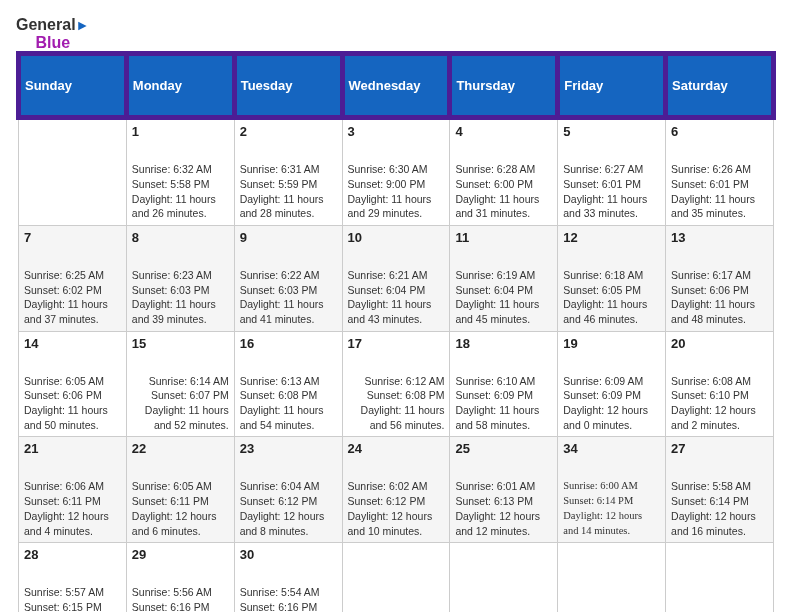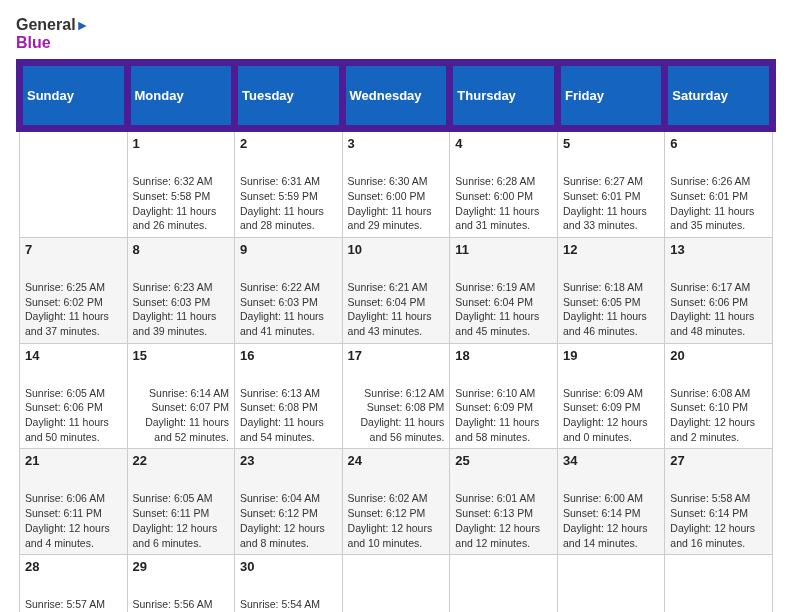--- a/index.html
+++ b/index.html
@@ -7,21 +7,21 @@
       font-family: Arial, sans-serif;
       background: #fff;
       width: 792px;
       min-height: 612px;
       padding: 16px;
     }
     .header {
       display: flex;
       align-items: flex-start;
       justify-content: space-between;
-      margin-bottom: 8px;
+      text-align: center;
     }
     .logo {
       display: flex;
       align-items: center;
       gap: 4px;
     }
     .title-section {
       text-align: right;
     }
     .month-year {
@@ -39,21 +39,21 @@
       border-collapse: collapse;
       font-size: 11px;
     }
     .calendar th {
       background: #1565c0;
       color: #fff;
       padding: 22px 4px;
       text-align: left;
       font-size: 13px;
       font-weight: bold;
-      border: 7px solid #4c1d95;
+      border: 5px solid #4c1d95;
     }
     .calendar td {
       vertical-align: top;
       border: 1px solid #ccc;
       padding: 4px 5px;
       width: 108px;
       min-height: 80px;
     }
     .calendar tr:nth-child(odd) td {
       background: #fff;
@@ -119,21 +119,21 @@
         <td>
           <span class="day-num">2</span>
           <div class="day-info" style="white-space: pre-line;">Sunrise: 6:31 AM
 Sunset: 5:59 PM
 Daylight: 11 hours
 and 28 minutes.</div>
         </td>
         <td>
           <span class="day-num">3</span>
           <div class="day-info" style="white-space: pre-line;">Sunrise: 6:30 AM
-Sunset: 6:00 PM
+Sunset: 9:00 PM
 Daylight: 11 hours
 and 29 minutes.</div>
         </td>
         <td>
           <span class="day-num">4</span>
           <div class="day-info" style="white-space: pre-line;">Sunrise: 6:28 AM
 Sunset: 6:00 PM
 Daylight: 11 hours
 and 31 minutes.</div>
         </td>
@@ -285,21 +285,21 @@
         </td>
         <td>
           <span class="day-num">25</span>
           <div class="day-info" style="white-space: pre-line;">Sunrise: 6:01 AM
 Sunset: 6:13 PM
 Daylight: 12 hours
 and 12 minutes.</div>
         </td>
         <td>
           <span class="day-num">34</span>
-          <div class="day-info" style="white-space: pre-line;">Sunrise: 6:00 AM
+          <div class="day-info" style="white-space: pre-line; font-family: Liberation Serif, serif;">Sunrise: 6:00 AM
 Sunset: 6:14 PM
 Daylight: 12 hours
 and 14 minutes.</div>
         </td>
         <td>
           <span class="day-num">27</span>
           <div class="day-info" style="white-space: pre-line;">Sunrise: 5:58 AM
 Sunset: 6:14 PM
 Daylight: 12 hours
 and 16 minutes.</div>

